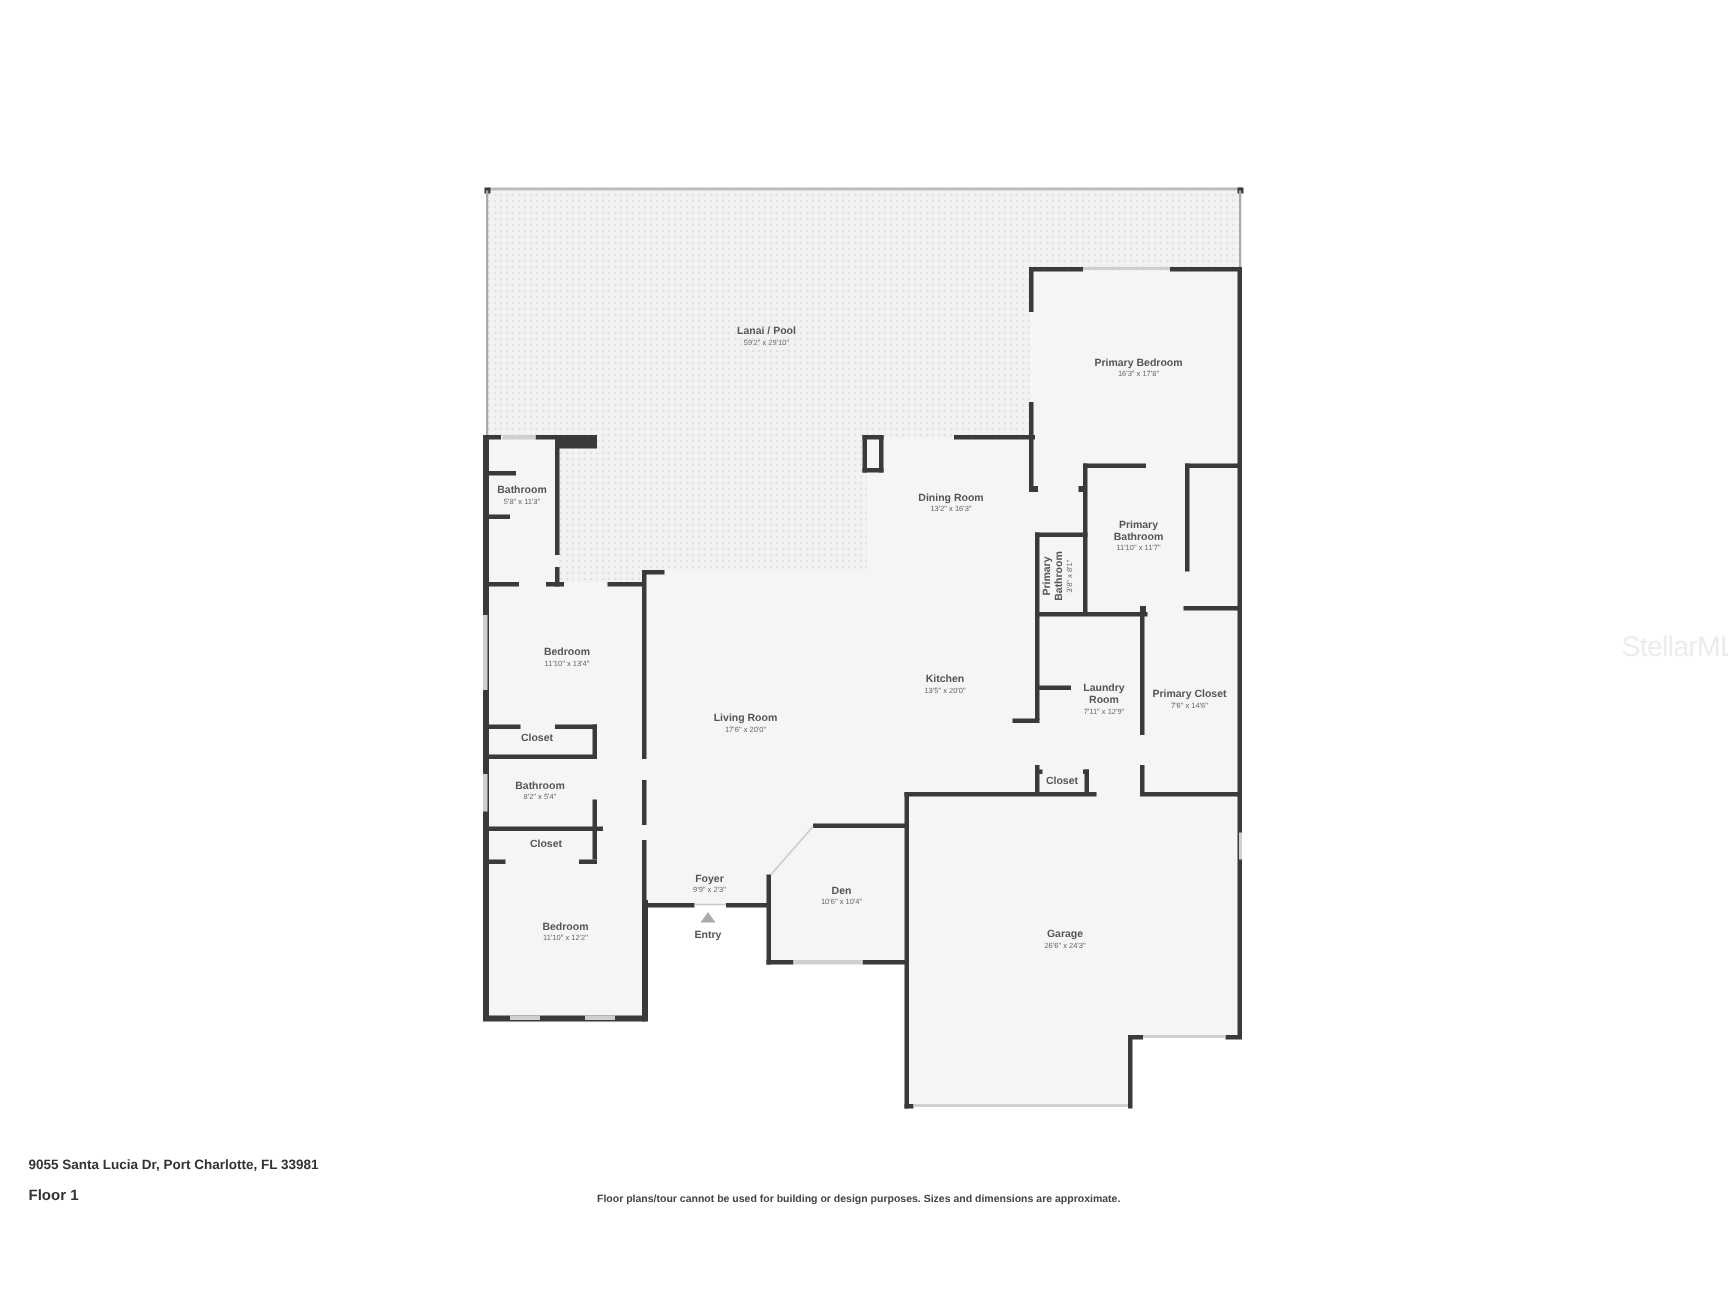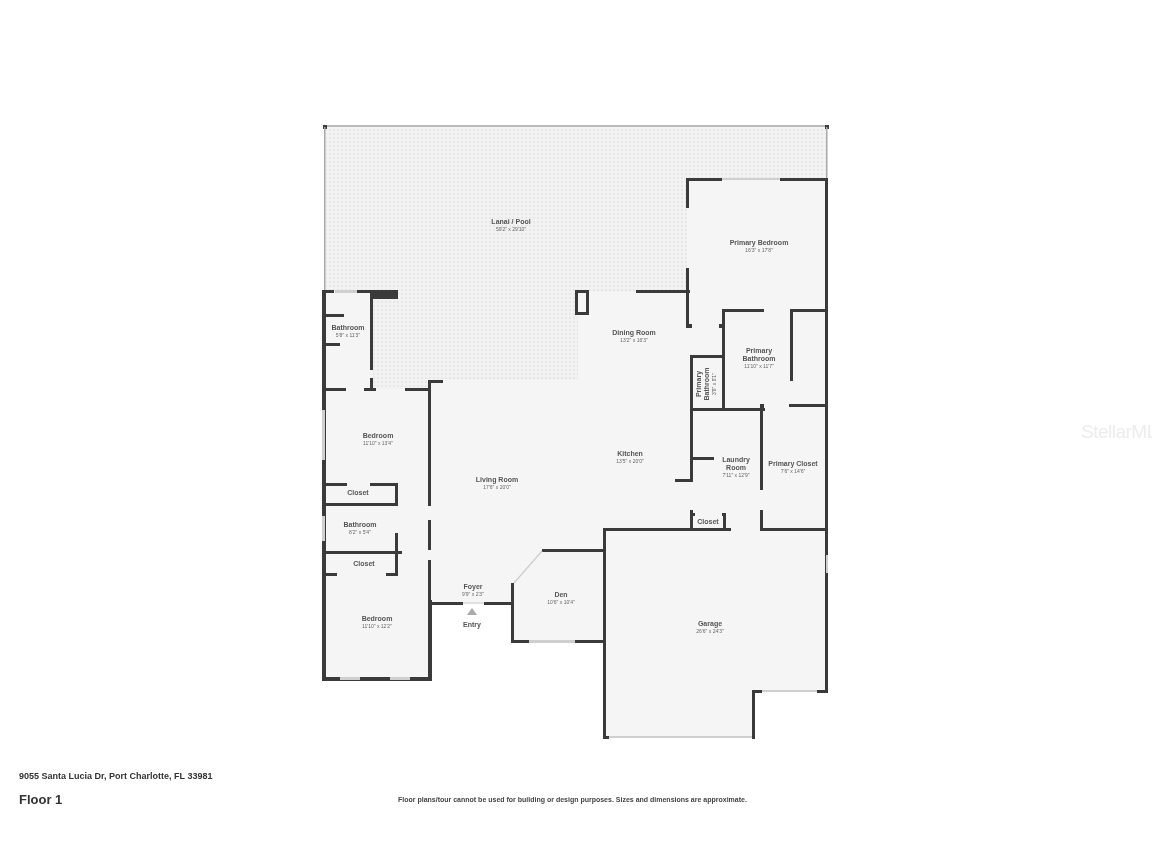--- a/index.html
+++ b/index.html
@@ -7,21 +7,21 @@
     width: 1152px; height: 864px; background: #ffffff; position: relative;
     overflow: hidden; font-family: "Liberation Sans", "DejaVu Sans", sans-serif; color: #444;
   }
   #plan { position: absolute; left: 0; top: 0; }
   .wall { fill: #3a3a3a; }
   .room-label { position: absolute; transform: translate(-50%, -50%); text-align: center; white-space: nowrap; pointer-events: none; }
   .room-name { font-size: 7px; font-weight: bold; color: #555; display: block; line-height: 1.15; }
   .room-dim { font-size: 5px; color: #666; display: block; line-height: 1.2; }
   .vertical { transform: translate(-50%, -50%) rotate(-90deg); }
   .footer-address { position: absolute; left: 19px; top: 771px; font-size: 9px; font-weight: bold; color: #333; text-align: center; }
-  .footer-floor { position: absolute; left: 19px; top: 792px; font-size: 13px; font-weight: bold; color: #333; }
+  .footer-floor { position: absolute; left: 19px; top: 792px; font-size: 10px; font-weight: bold; color: #333; }
   .footer-disclaimer { position: absolute; left: 398px; top: 796px; font-size: 7px; font-weight: bold; color: #444; }
   .watermark { position: absolute; left: 1081px; top: 421px; font-size: 19px; color: #ececec; letter-spacing: -0.5px; }
   .entry-label { position: absolute; left: 472px; top: 624px; transform: translate(-50%, -50%); font-size: 7px; font-weight: bold; color: #555; }
 </style>
 </head>
 <body>
 
 <svg id="plan" width="1152" height="864" viewBox="0 0 1152 864">
   <defs>
     <pattern id="tile" width="4" height="4" patternUnits="userSpaceOnUse">

